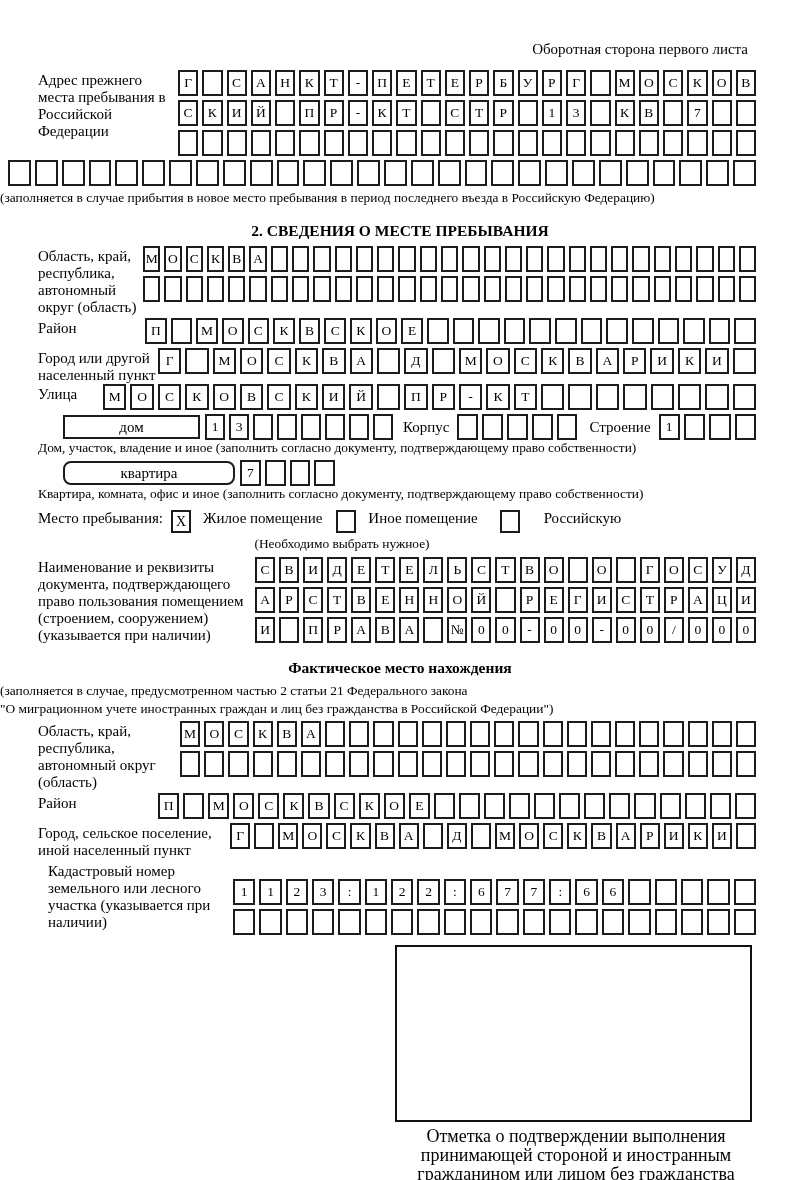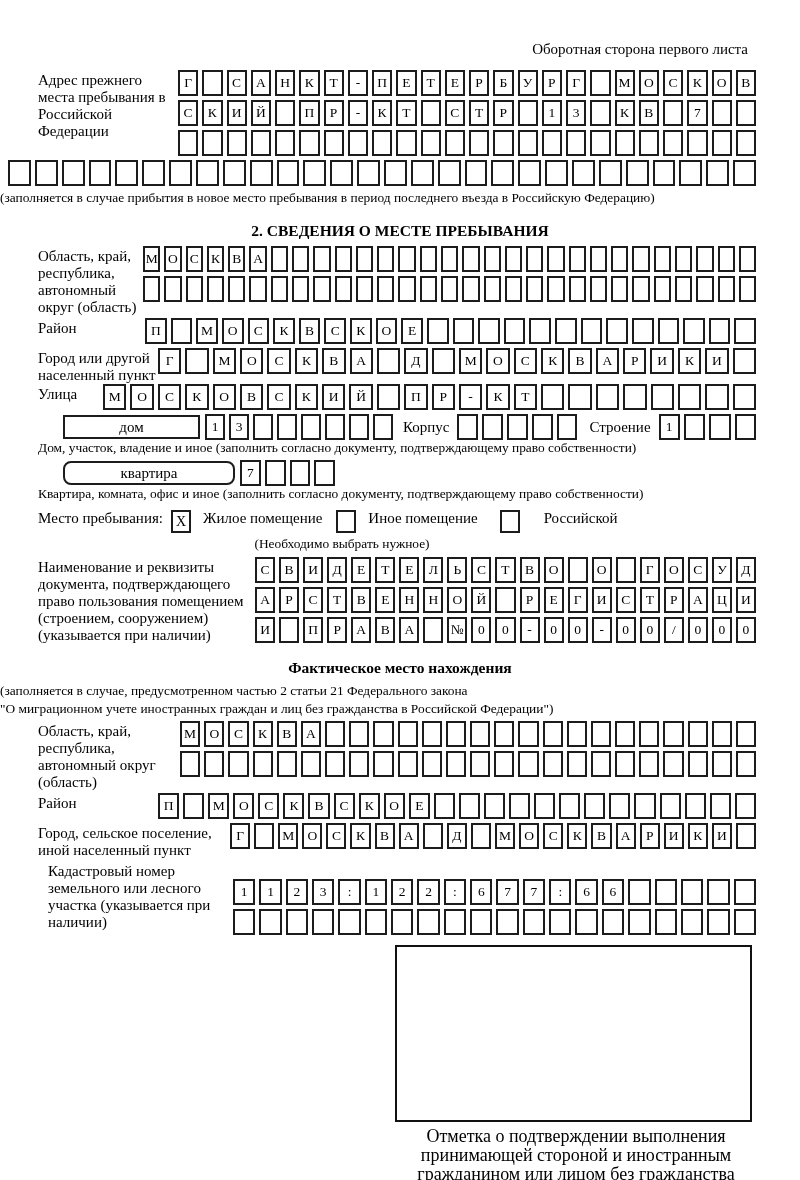--- a/index.html
+++ b/index.html
@@ -362,21 +362,21 @@
   </div>
   <div class="note-left">Квартира, комната, офис и иное (заполнить согласно документу, подтверждающему право собственности)</div>
 
   <div class="mesto-row">
     <span>Место пребывания:</span>
     <span class="chk" style="margin-left:8px;">X</span>
     <span style="margin-left:12px;">Жилое помещение</span>
     <span class="chk" style="margin-left:14px;"></span>
     <span style="margin-left:12px;">Иное помещение</span>
     <span class="chk" style="margin-left:22px;"></span>
-    <span style="margin-left:24px;">Российской</span>
+    <span style="margin-left:24px;">Российскую</span>
   </div>
   <div class="center-note">(Необходимо выбрать нужное)</div>
 
   <div class="frow" style="margin-top:5px;">
     <div class="flabel" style="flex:0 0 217px;">Наименование и реквизиты документа, подтверждающего право пользования помещением (строением, сооружением) (указывается при наличии)</div>
     <div class="rows">
       <div class="grid">
           <span class="cbox">С</span>
           <span class="cbox">В</span>
           <span class="cbox">И</span>

